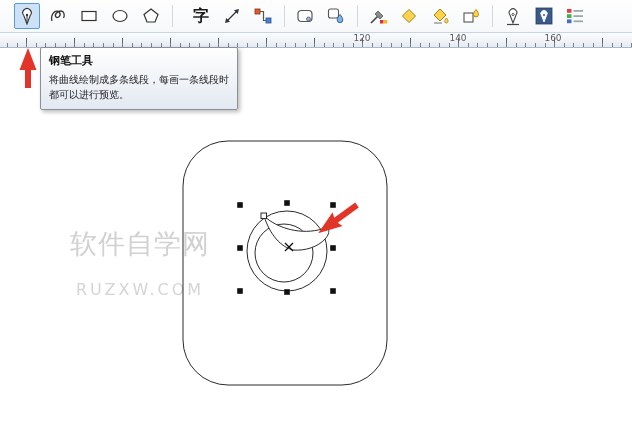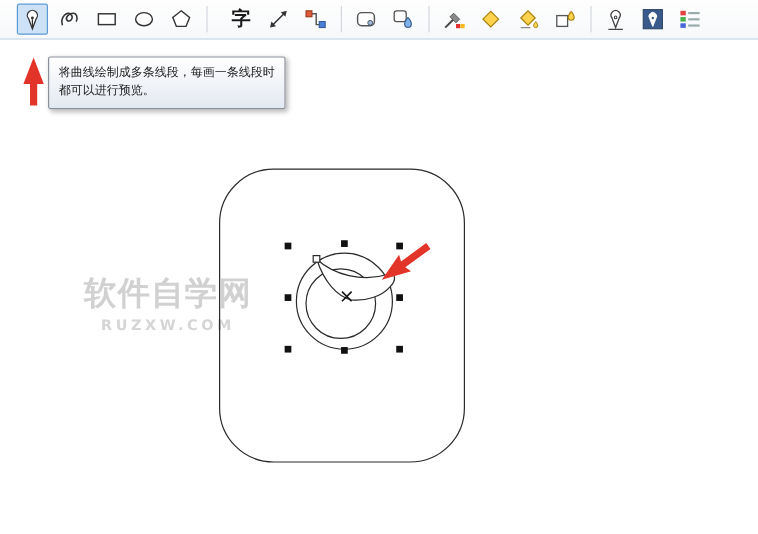--- a/index.html
+++ b/index.html
@@ -50,27 +50,26 @@
   .canvas { position:absolute; left:0; top:48px; width:632px; height:397px; background:#ffffff; }
 
   .overlay-svg { position:absolute; left:0; top:0; width:632px; height:445px; z-index:10; }
 
   
   .watermark {
     position:absolute; left:68px; top:226px; width:144px; text-align:center;
     z-index:4; user-select:none;
   }
   .watermark-title {
-    font-size:27px; font-weight:bold; letter-spacing:1px;
+    font-size:27px; font-weight:normal; letter-spacing:1px;
     color:rgba(172,172,172,0.55);
   }
   .watermark-sub {
-    margin-top:2px; font-size:12px; letter-spacing:3px;
+    margin-top:18px; font-size:16px; letter-spacing:3px;
     color:rgba(172,172,172,0.5);
-    font-weight:bold;
   }
 
   
   .tooltip {
     position:absolute; left:40px; top:47px; width:198px; z-index:30;
     background:linear-gradient(#ffffff,#e3e9f1);
     border:1px solid #8a9099; border-radius:2px;
     box-shadow:2px 2px 4px rgba(0,0,0,0.28);
     padding:5px 8px 7px 8px;
   }
@@ -243,20 +242,25 @@
             <rect x="2" y="8.2" width="4.5" height="3.8" fill="#48b048"></rect>
             <rect x="8.5" y="9.2" width="9.5" height="1.8" fill="#9aa"></rect>
             <rect x="2" y="13.4" width="4.5" height="3.8" fill="#4868d8"></rect>
             <rect x="8.5" y="14.4" width="9.5" height="1.8" fill="#9aa"></rect>
           </svg>
         </span>
     </span>
 
   </div>
 
+  <div class="ruler">
+    <span class="ruler-label" style="left:362px">120</span>
+    <span class="ruler-label" style="left:458px">140</span>
+    <span class="ruler-label" style="left:553px">160</span>
+  </div>
 
   <div class="canvas"></div>
 
   <div class="watermark">
     <div class="watermark-title">软件自学网</div>
     <div class="watermark-sub">RUZXW.COM</div>
   </div>
 
   <svg class="overlay-svg" viewBox="0 0 632 445">
 
@@ -284,16 +288,17 @@
       <line x1="285" y1="243" x2="293" y2="251"></line>
       <line x1="293" y1="243" x2="285" y2="251"></line>
     </g>
 
     <path d="M0 -3 L26 -3 L24 -8.5 L48 0 L24 8.5 L26 3 L0 3 Z" fill="#e3342a" transform="translate(357,205) rotate(144)"></path>
 
     <path d="M0 -3 L18 -3 L18 -8.5 L40 0 L18 8.5 L18 3 L0 3 Z" fill="#e3342a" transform="translate(28,88) rotate(-90)"></path>
   </svg>
 
   <div class="tooltip">
+    <div class="tooltip-title">钢笔工具</div>
     <div class="tooltip-body">将曲线绘制成多条线段，每画一条线段时都可以进行预览。</div>
   </div>
 
 </div>
 
 </body></html>

